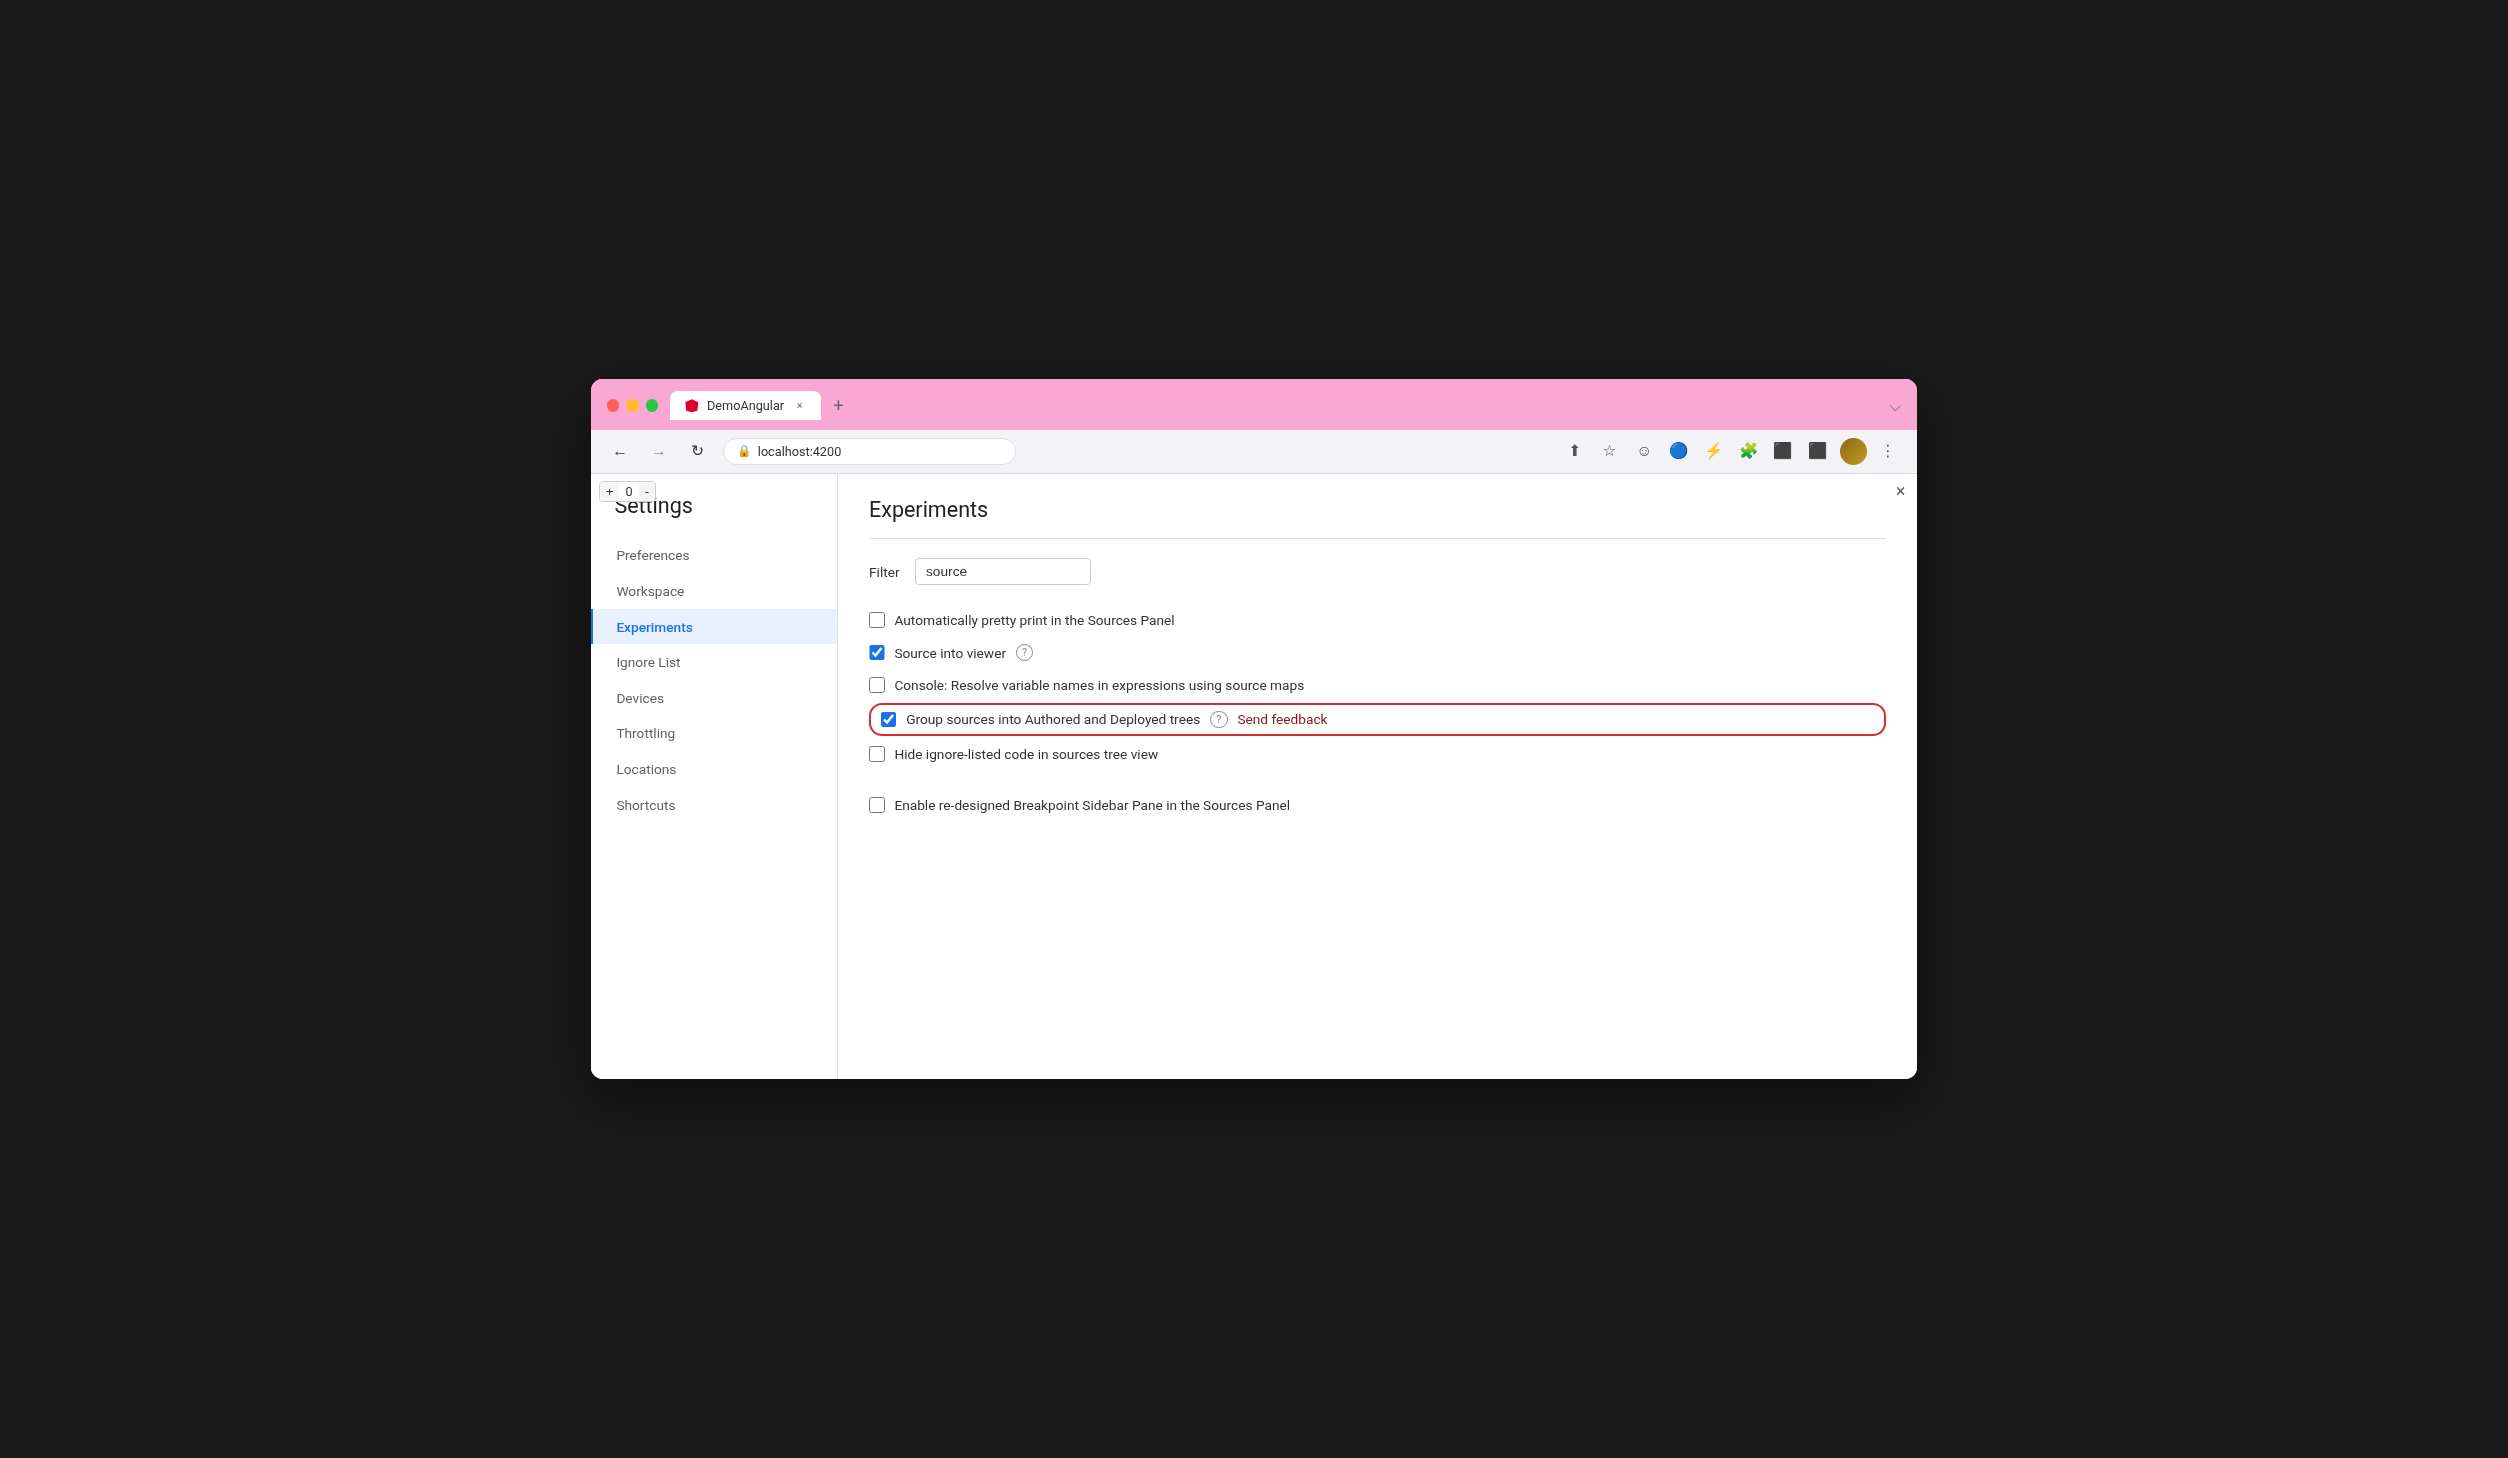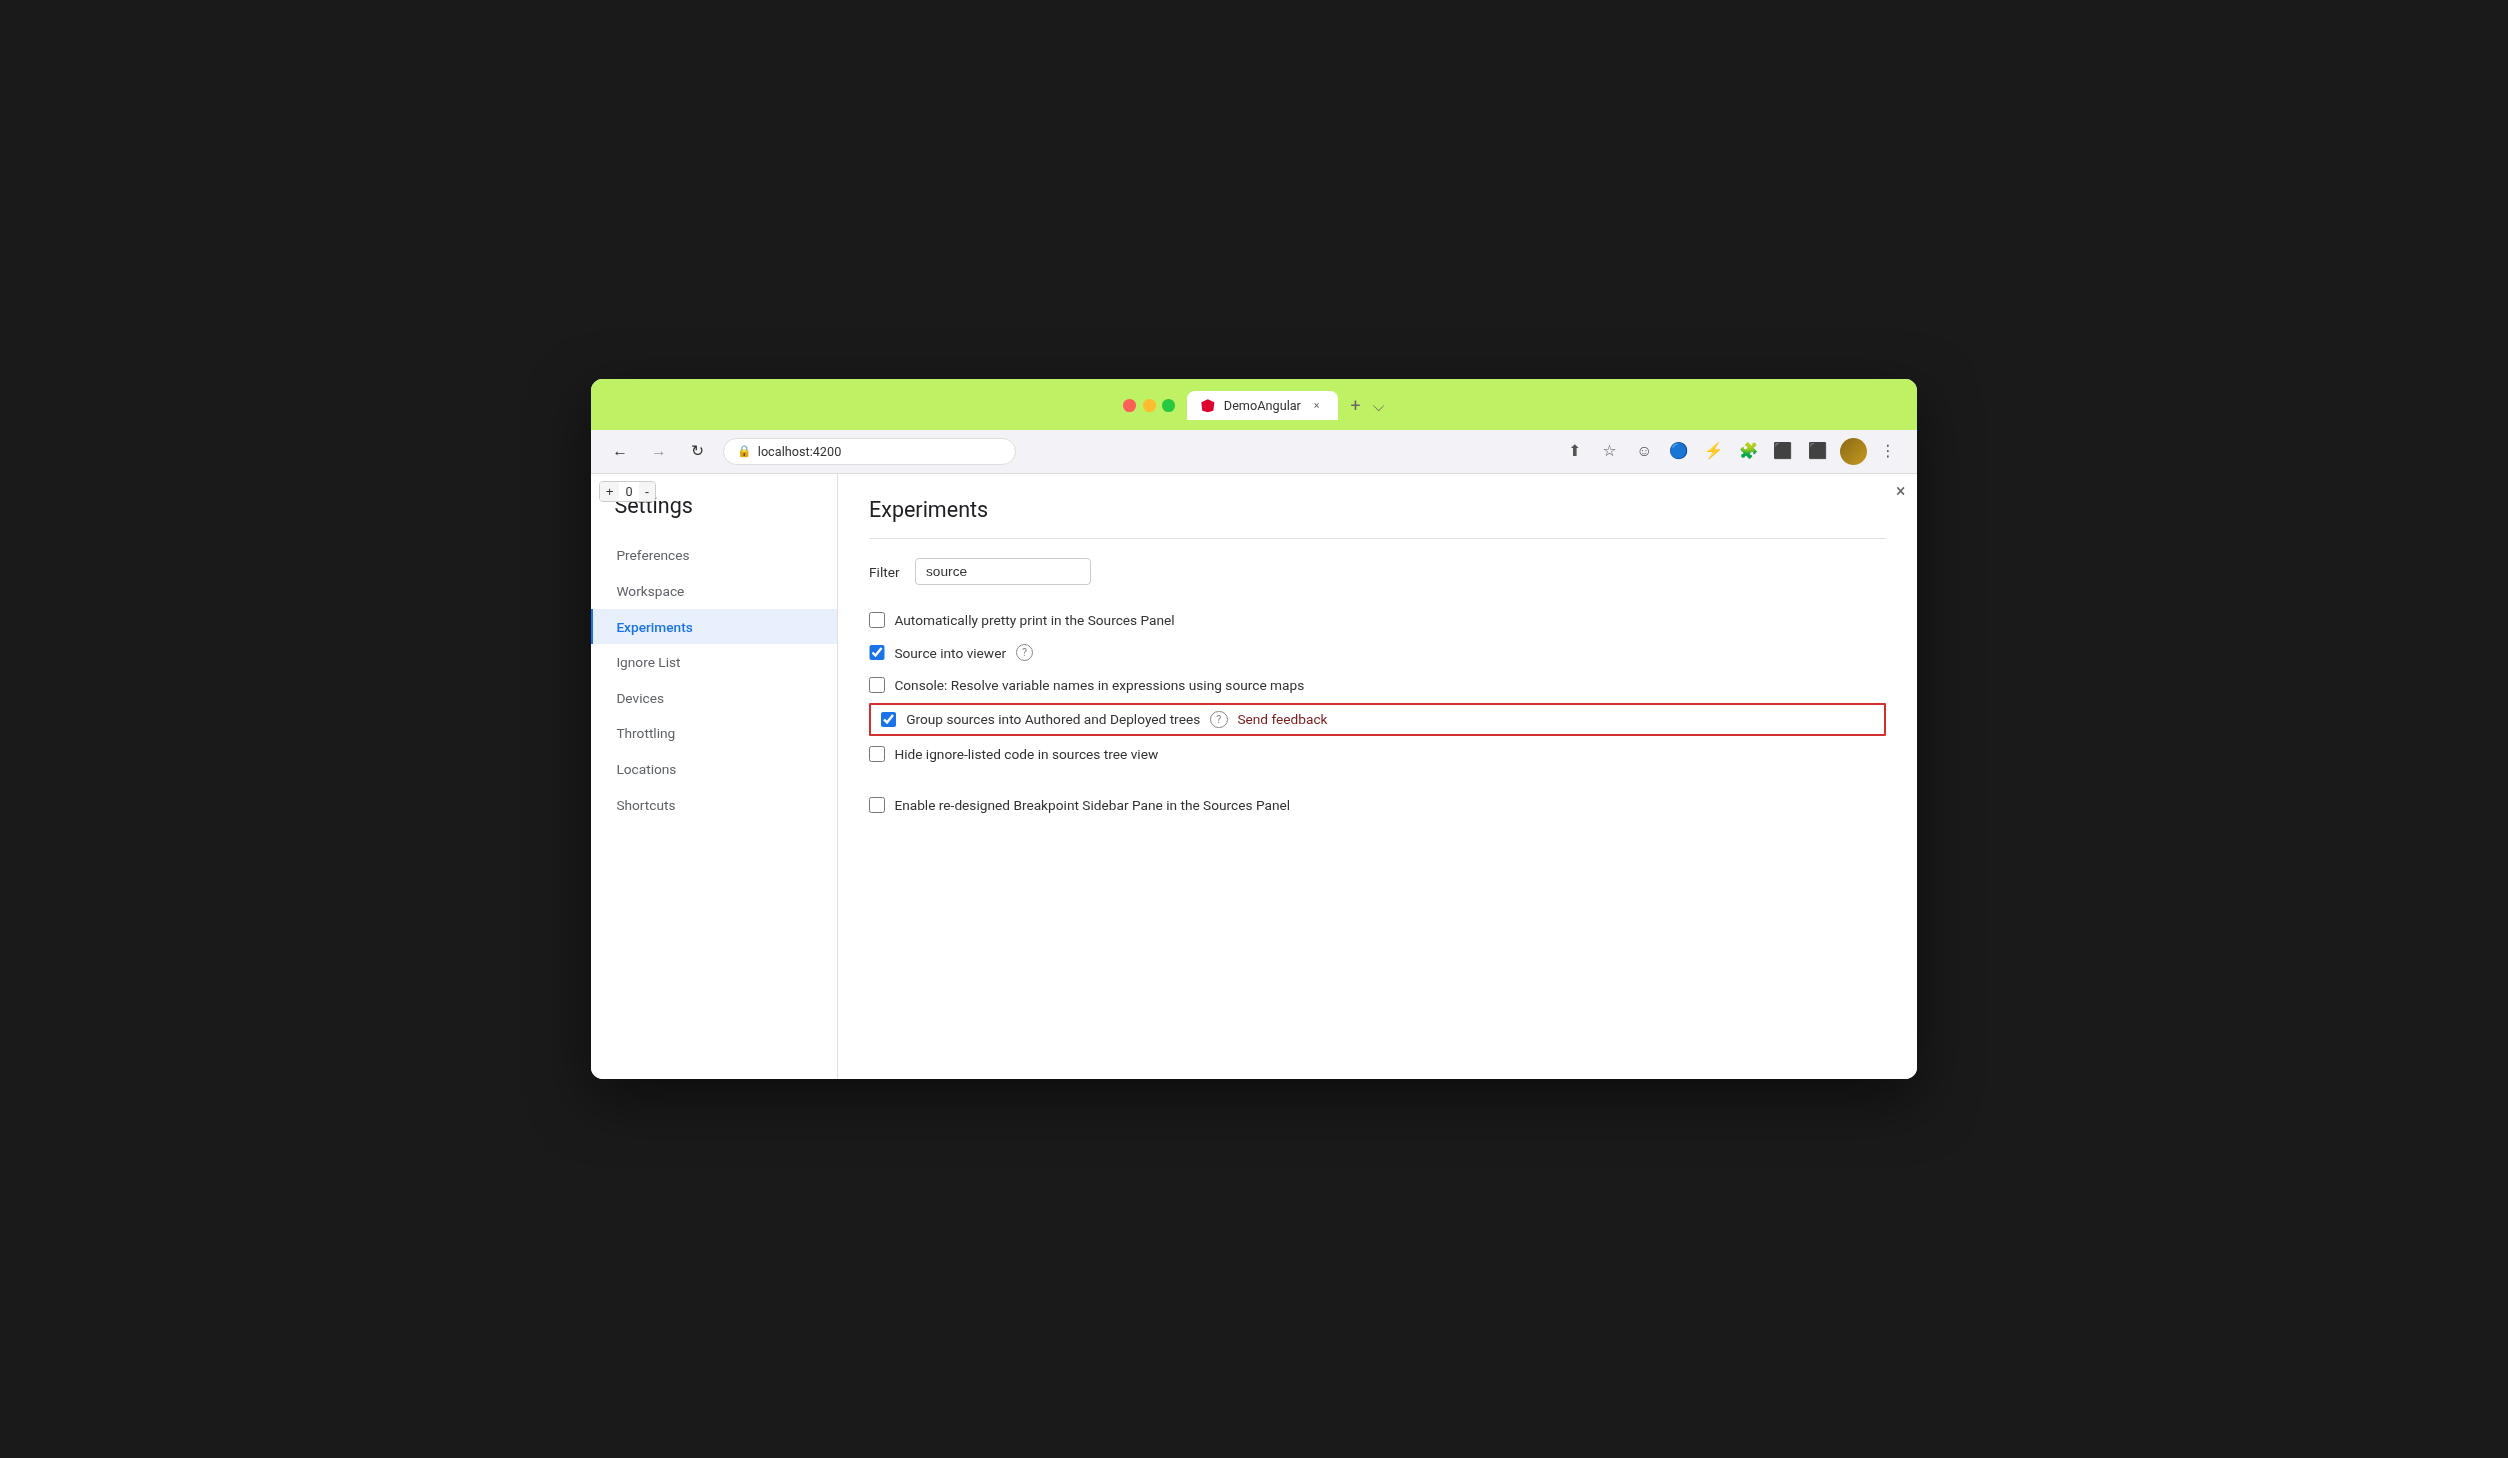--- a/index.html
+++ b/index.html
@@ -16,25 +16,24 @@
     .browser-window {
       width: 1326px;
       background: #f2f2f7;
       border-radius: 11.7px;
       overflow: hidden;
       box-shadow: 0 19.5px 59px rgba(0,0,0,0.5);
     }
 
     
     .title-bar {
-      background: #bef264;
+      background: #f9a8d4;
       padding: 11.7px 15.6px 0;
       display: flex;
       flex-direction: column;
-      align-items: center;
     }
 
     .title-bar-top {
       display: flex;
       align-items: center;
       gap: 11.7px;
       margin-bottom: 9.8px;
     }
 
     .traffic-lights {
@@ -340,21 +339,21 @@
     .send-feedback-link {
       color: #7f1d1d;
       text-decoration: none;
       font-size: 13.7px;
       cursor: pointer;
     }
 
     
     .experiment-item.highlighted {
       border: 2px solid #d32f2f;
-      border-radius: 1px;
+      border-radius: 13px;
       padding: 5.9px 9.8px;
       margin: 2px 0;
     }
 
     .section-spacer {
       height: 19.5px;
     }
   </style>
 </head>
 <body>

